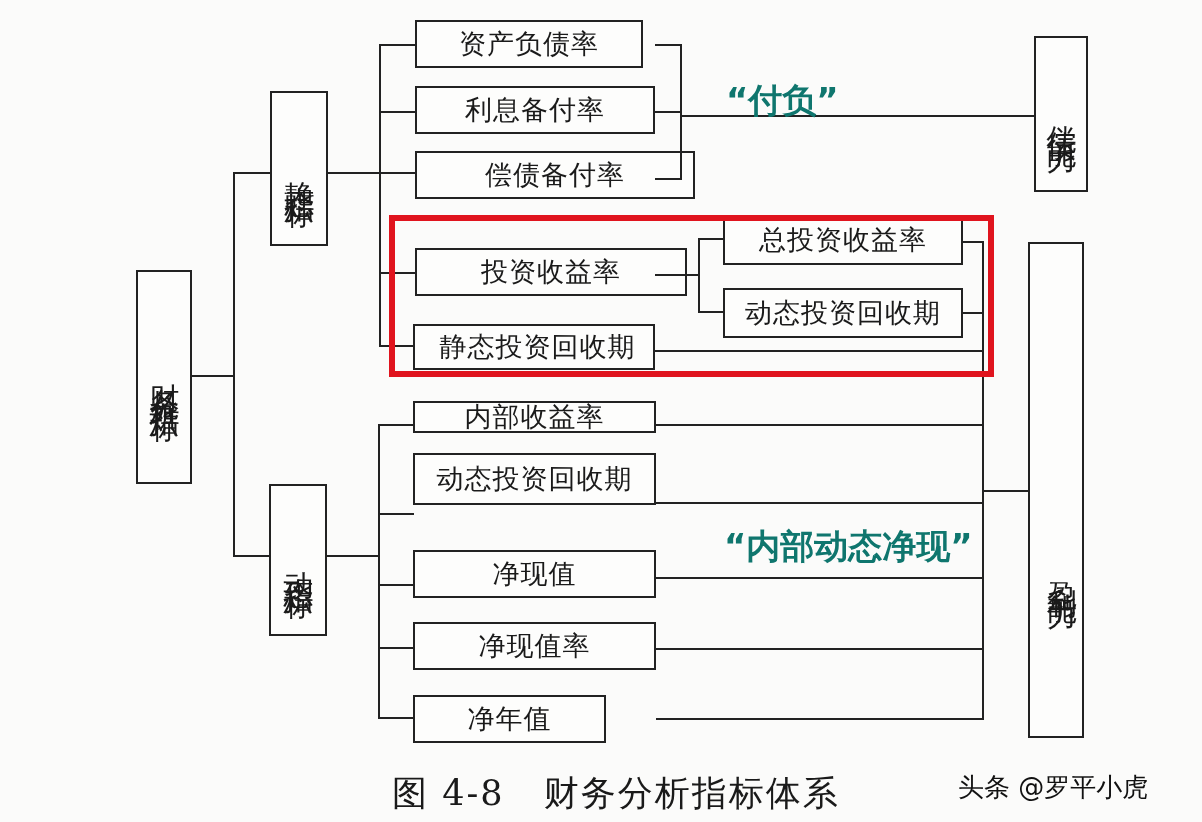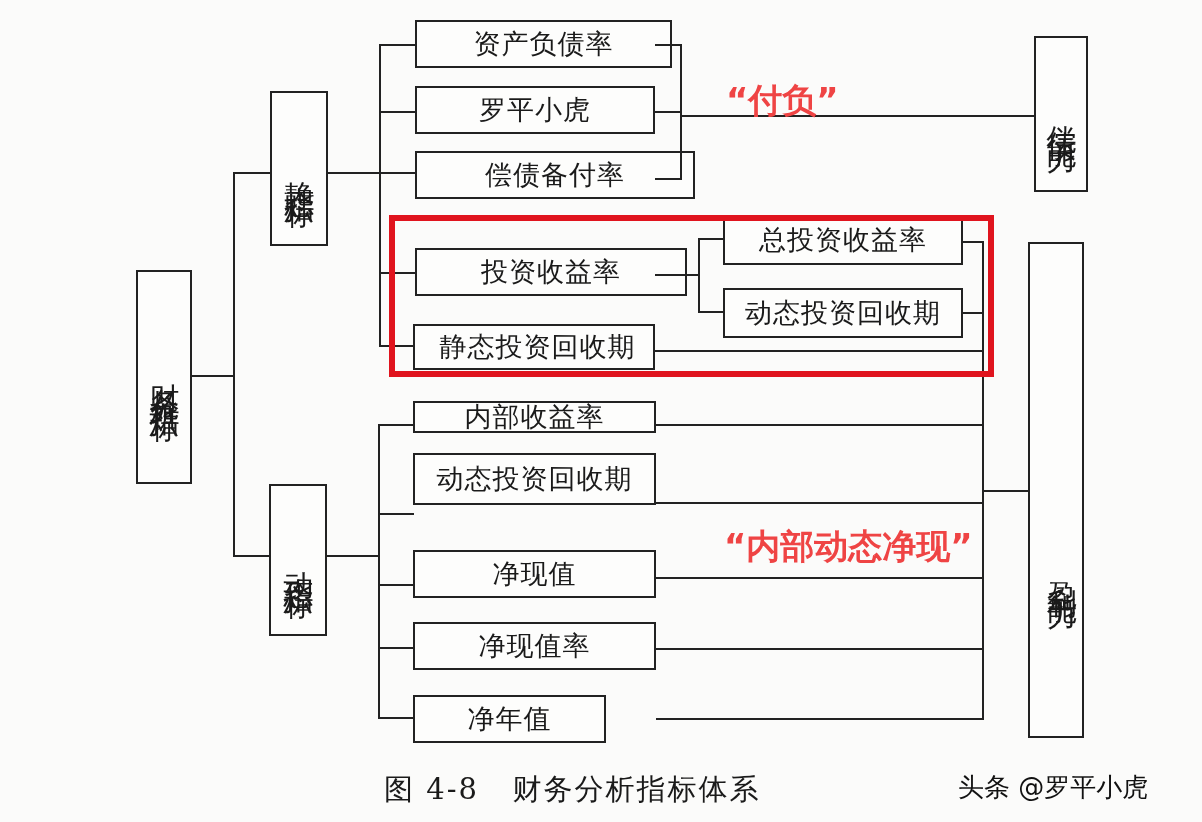--- a/index.html
+++ b/index.html
@@ -22,27 +22,27 @@
       writing-mode: vertical-rl; text-orientation: upright;
       font-size: 30px; letter-spacing: 6px;
     }
     .h { position: absolute; height: 2px; background: #222; }
     .v { position: absolute; width: 2px; background: #222; }
     .redbox {
       position: absolute; box-sizing: border-box;
       border: 6px solid #e0141e;
     }
     .anno {
-      position: absolute; color: #ef4444; font-weight: bold;
+      position: absolute; color: #0f766e; font-weight: bold;
       font-family: "DejaVu Sans", "Liberation Sans", sans-serif;
       font-size: 34px; white-space: nowrap;
     }
     .caption {
-      position: absolute; left: 384px; top: 770px;
-      font-size: 29px; letter-spacing: 2px; white-space: pre;
+      position: absolute; left: 392px; top: 770px;
+      font-size: 35px; letter-spacing: 2px; white-space: pre;
     }
     .watermark {
       position: absolute; left: 958px; top: 770px;
       font-family: "DejaVu Sans", "Liberation Sans", sans-serif;
       font-size: 26px; color: #111; white-space: nowrap;
     }
   </style>
 </head>
 <body>
 
@@ -55,22 +55,22 @@
 
 <div class="vbox" style="left:270px; top:91px; width:58px; height:155px;">静态指标</div>
 <div class="h" style="left:328px; top:172px; width:52px;"></div>
 <div class="v" style="left:379px; top:44px; height:301px;"></div>
 <div class="h" style="left:379px; top:44px; width:36px;"></div>
 <div class="h" style="left:379px; top:111px; width:36px;"></div>
 <div class="h" style="left:379px; top:172px; width:36px;"></div>
 <div class="h" style="left:379px; top:272px; width:36px;"></div>
 <div class="h" style="left:379px; top:345px; width:36px;"></div>
 
-<div class="box" style="left:415px; top:20px; width:257px; height:48px;">资产负债率</div>
-<div class="box" style="left:415px; top:86px; width:240px; height:48px;">罗平小虎</div>
+<div class="box" style="left:415px; top:20px; width:228px; height:48px;">资产负债率</div>
+<div class="box" style="left:415px; top:86px; width:240px; height:48px;">利息备付率</div>
 <div class="box" style="left:415px; top:151px; width:280px; height:48px;">偿债备付率</div>
 <div class="box" style="left:415px; top:248px; width:272px; height:48px;">投资收益率</div>
 <div class="box" style="left:413px; top:324px; width:242px; height:46px;padding-left:7px;">静态投资回收期</div>
 
 <div class="h" style="left:655px; top:44px; width:26px;"></div>
 <div class="h" style="left:655px; top:111px; width:26px;"></div>
 <div class="h" style="left:655px; top:178px; width:26px;"></div>
 <div class="v" style="left:680px; top:44px; height:136px;"></div>
 <div class="h" style="left:680px; top:115px; width:355px;"></div>
 

